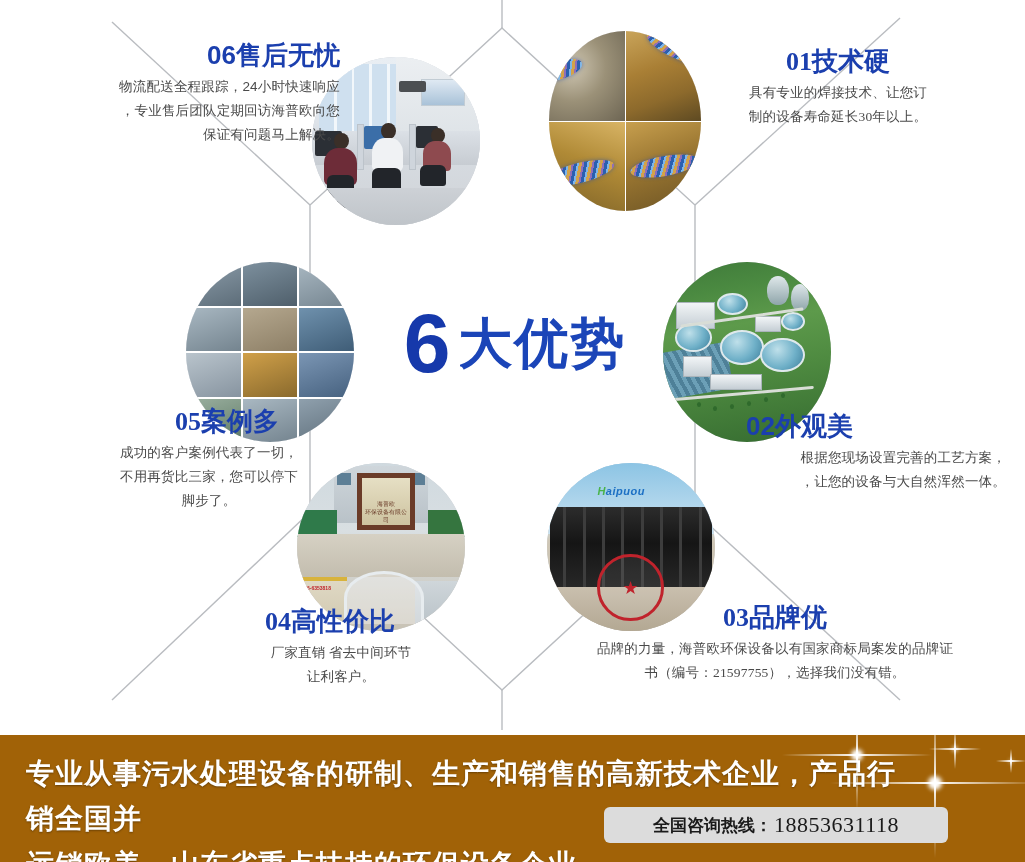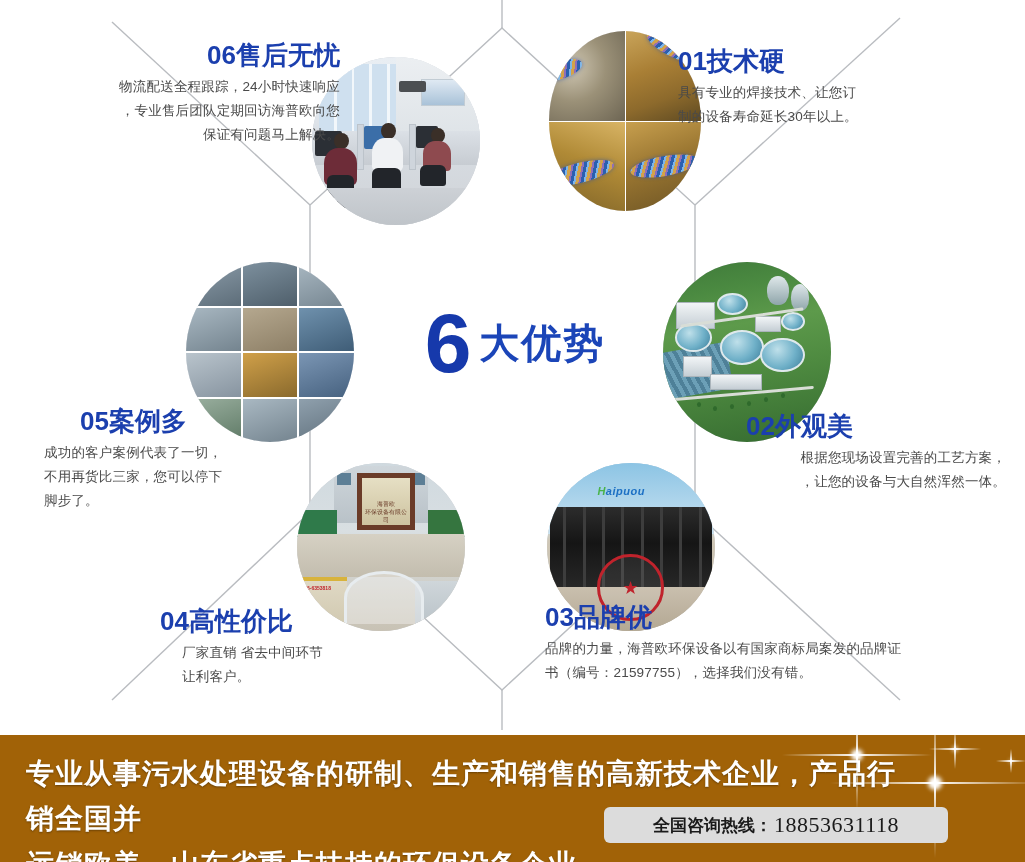--- a/index.html
+++ b/index.html
@@ -20,21 +20,21 @@
     position:absolute;left:370px;top:288px;width:290px;height:110px;
     display:flex;align-items:center;justify-content:center;
     z-index:6;pointer-events:none;
   }
   .center-num{
     font-size:84px;font-weight:bold;color:#1639ab;line-height:1;
     font-family:"Liberation Sans","DejaVu Sans",sans-serif;
     letter-spacing:-2px;
   }
   .center-txt{
-    font-size:40px;font-weight:bold;color:#1b45b8;line-height:1;
+    font-size:54px;font-weight:bold;color:#1b45b8;line-height:1;
     margin-left:10px;letter-spacing:2px;
   }
 
   
   .bubble{
     position:absolute;border-radius:50%;overflow:hidden;z-index:4;
     background:#c9ccd2;
   }
   .bubble .ph{position:absolute;inset:0;}
 
@@ -168,21 +168,21 @@
   .item{position:absolute;z-index:5;}
   .item .hd{
     font-size:26px;font-weight:bold;color:#1b3fae;
     line-height:1.05;white-space:nowrap;letter-spacing:0px;
   }
   .item .bd{
     font-size:13.5px;color:#4a4a4a;line-height:1.75;margin-top:6px;
     letter-spacing:.2px;
   }
   .ta-r{text-align:right;}
-  .ta-l{text-align:left;}
+  .ta-l{text-align:center;font-family:Liberation Serif, serif;}
 
   
   #banner{
     position:absolute;left:0;top:735px;width:1025px;height:127px;
     background:#a16207;overflow:hidden;z-index:8;
   }
   #banner .sparkwrap{position:absolute;right:0;top:0;width:230px;height:127px;}
   .spark{position:absolute;}
   .spark .h{position:absolute;left:50%;top:50%;transform:translate(-50%,-50%);
     height:2px;background:linear-gradient(90deg,rgba(255,255,255,0),#fff,rgba(255,255,255,0));}

